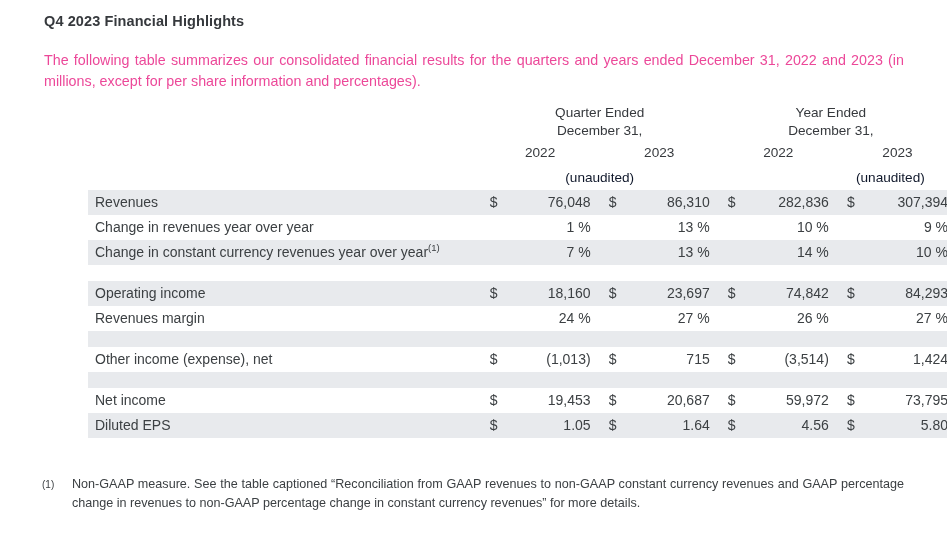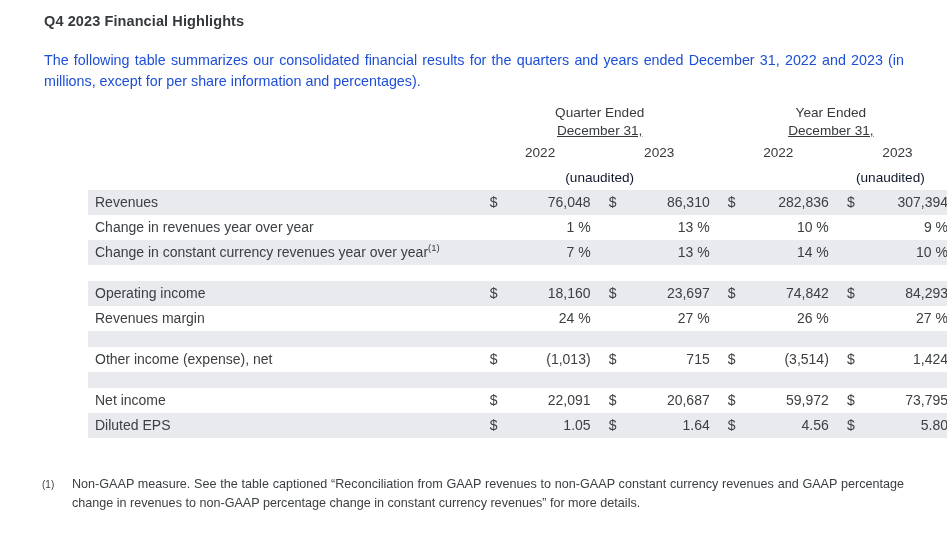--- a/index.html
+++ b/index.html
@@ -35,21 +35,21 @@
   }
 
   
   .intro {
     position: absolute;
     left: 44px;
     top: 50px;
     width: 860px;
     font-size: 14.3px;
     line-height: 21px;
-    color: #1d4ed8;
+    color: #ec4899;
     text-align: justify;
     text-align-last: left;
   }
 
   
   .fin-table {
     position: absolute;
     left: 42px;
     top: 104px;
     width: 862px;
@@ -74,21 +74,21 @@
   
   .hdr-group {
     text-align: center;
     font-weight: bold;
     font-size: 13.6px;
     color: #36393d;
     line-height: 18px;
     padding-bottom: 0;
     white-space: nowrap;
   }
-  .hdr-group .l2 { display: block; text-decoration: underline; }
+  .hdr-group .l2 { display: block; }
 
   .hdr-year {
     text-align: center;
     font-weight: bold;
     font-size: 13.6px;
     color: #36393d;
     height: 26px;
     line-height: 26px;
     white-space: nowrap;
   }
@@ -301,21 +301,21 @@
           <td class="gap"></td>
           <td class="cur">$</td>
           <td class="num">1,424</td>
         </tr>
         <tr class="spacer-row shade">
           <td colspan="12"></td>
         </tr>
         <tr class="data-row">
           <td class="lbl">Net income</td>
           <td class="cur">$</td>
-          <td class="num">22,091</td>
+          <td class="num">19,453</td>
           <td class="gap"></td>
           <td class="cur">$</td>
           <td class="num">20,687</td>
           <td class="gap"></td>
           <td class="cur">$</td>
           <td class="num">59,972</td>
           <td class="gap"></td>
           <td class="cur">$</td>
           <td class="num">73,795</td>
         </tr>

